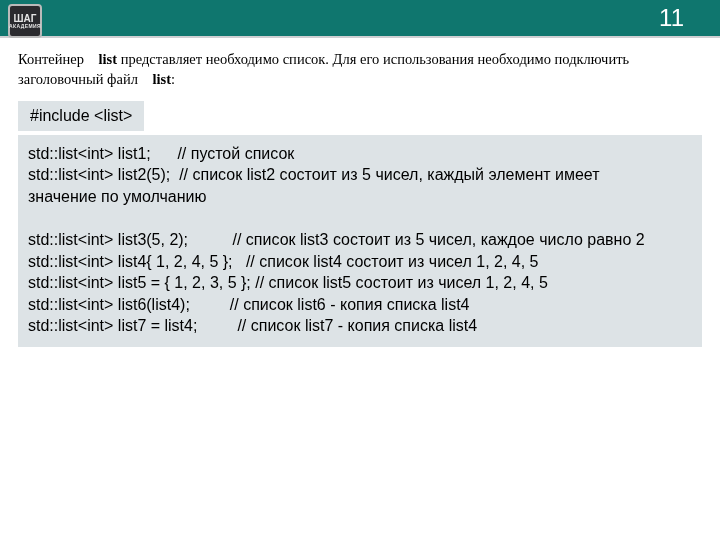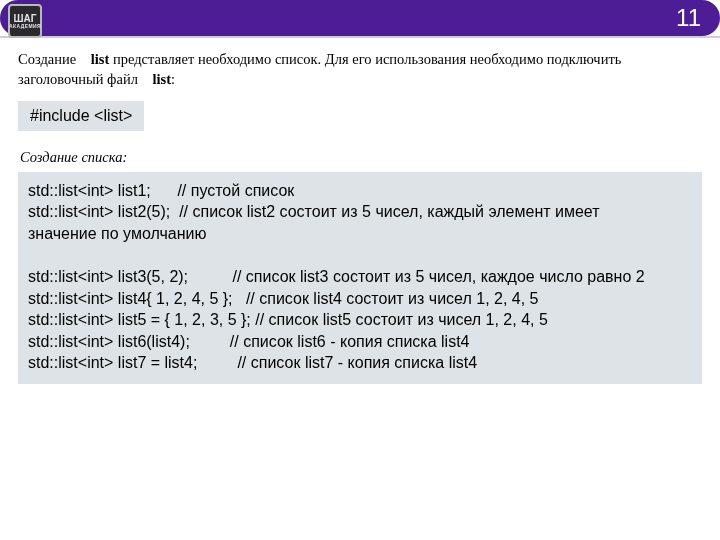--- a/index.html
+++ b/index.html
@@ -10,26 +10,25 @@
     background: #ffffff;
     font-family: Georgia, 'Times New Roman', serif;
     color: #000;
     position: relative;
     overflow: hidden;
   }
   .header-bar {
     position: relative;
     width: 100%;
     height: 36px;
-    background: #4c1d95;
+    background: #0f766e;
     display: flex;
     align-items: center;
     justify-content: flex-end;
-    padding-right: 19px;
-    border-radius: 18px;
+    padding-right: 36px;
   }
   .page-num {
     color: #fff;
     font-family: 'Segoe UI', Arial, sans-serif;
     font-size: 24px;
   }
   .logo {
     position: absolute;
     left: 8px; top: 4px;
     width: 34px; height: 34px;
@@ -110,27 +109,26 @@
   </div>
   <span class="page-num">11</span>
 </div>
 <div class="thin-line"></div>
 
 <div class="content">
 
   <div class="intro">
     <div class="intro-row">
       <span>
-        <span>Создание </span><span class="bold">list</span><span> представляет необходимо список. Для его использования необходимо подключить заголовочный файл </span><span class="bold">list</span><span>:</span>
+        <span>Контейнер </span><span class="bold">list</span><span> представляет необходимо список. Для его использования необходимо подключить заголовочный файл </span><span class="bold">list</span><span>:</span>
       </span>
       <span class="include-box">#include &lt;list&gt;</span>
     </div>
   </div>
 
-  <div class="subhead">Создание списка:</div>
 
   <div class="code-block"><span>std::list&lt;int&gt; list1;      // пустой список</span>
 <span>std::list&lt;int&gt; list2(5);  // список list2 состоит из 5 чисел, каждый элемент имеет</span>
 <span>значение по умолчанию</span>
 <span></span>
 <span>std::list&lt;int&gt; list3(5, 2);          // список list3 состоит из 5 чисел, каждое число равно 2</span>
 <span>std::list&lt;int&gt; list4{ 1, 2, 4, 5 };   // список list4 состоит из чисел 1, 2, 4, 5</span>
 <span>std::list&lt;int&gt; list5 = { 1, 2, 3, 5 }; // список list5 состоит из чисел 1, 2, 4, 5</span>
 <span>std::list&lt;int&gt; list6(list4);         // список list6 - копия списка list4</span>
 <span>std::list&lt;int&gt; list7 = list4;         // список list7 - копия списка list4</span></div>

